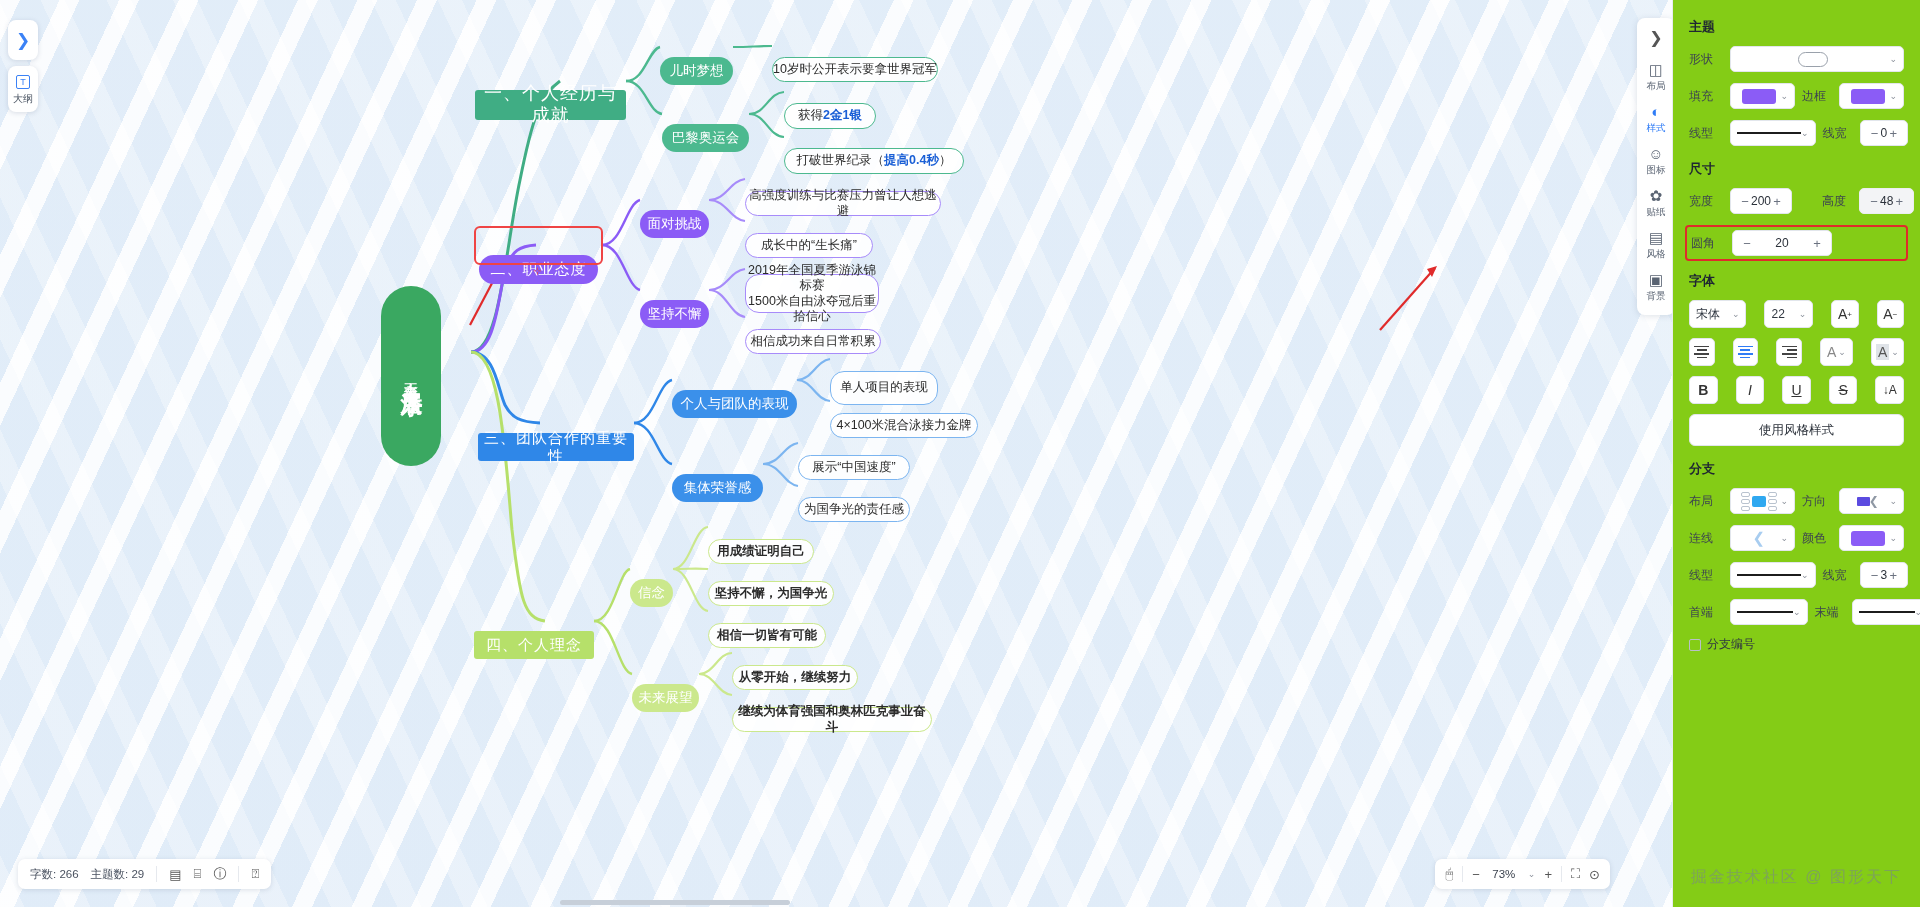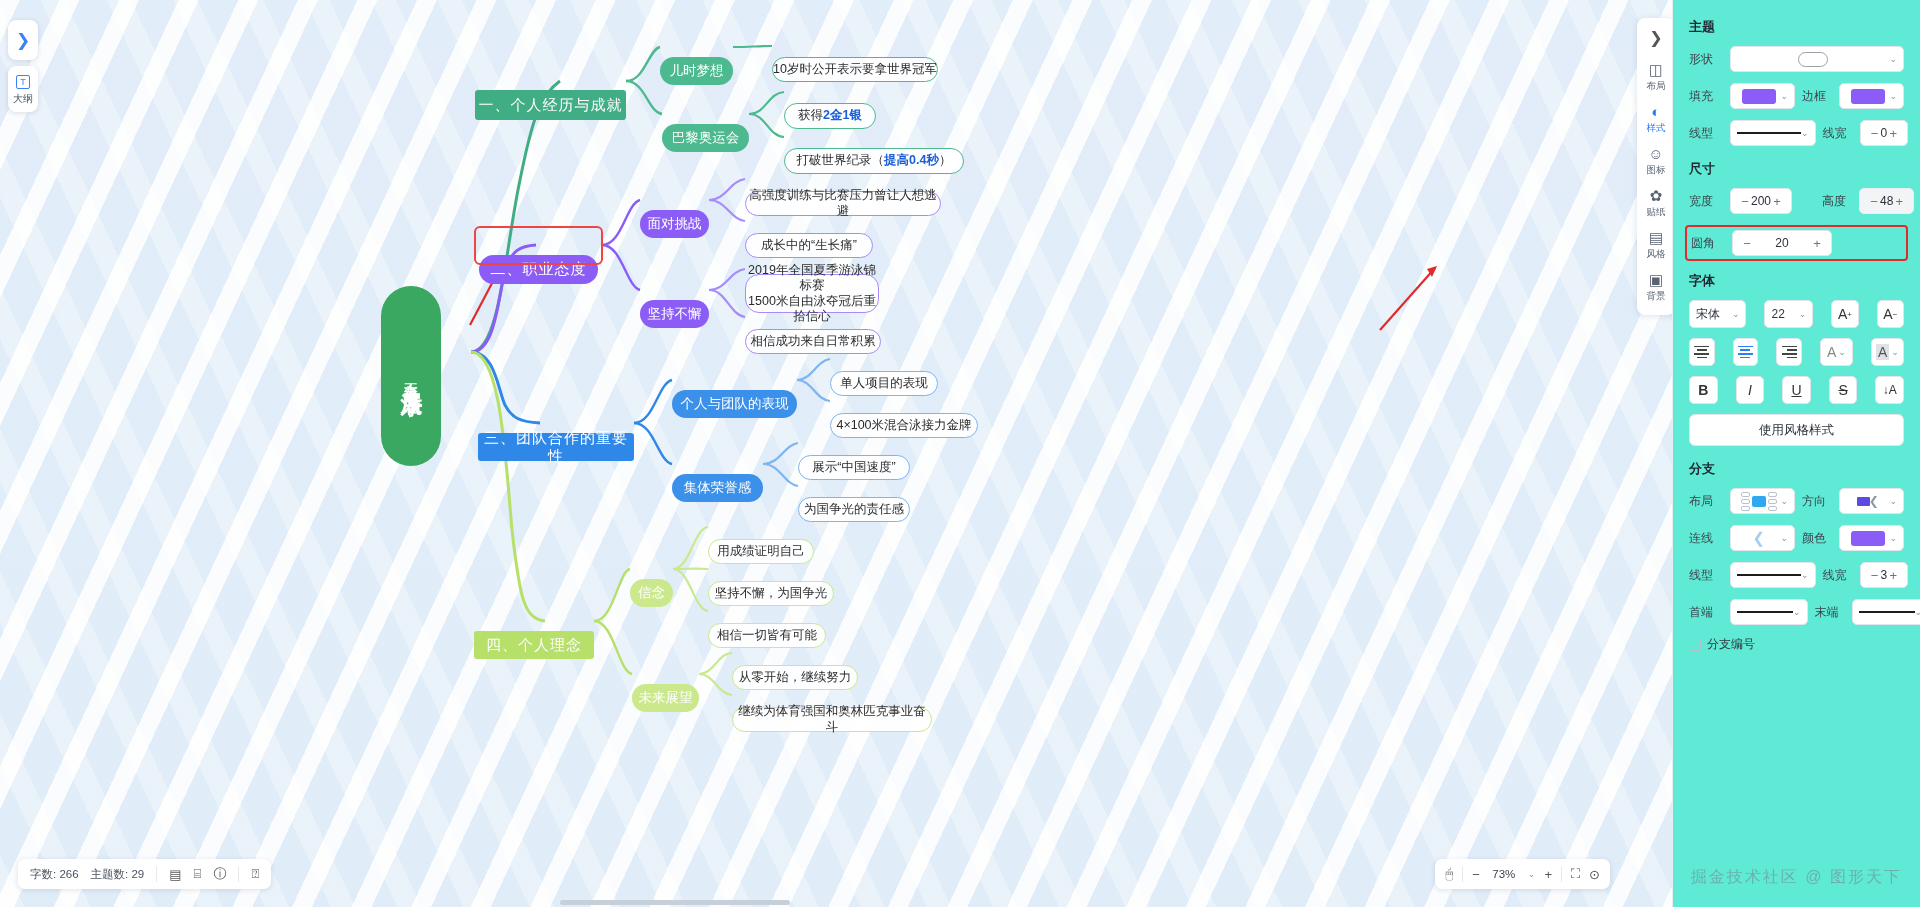--- a/index.html
+++ b/index.html
@@ -30,35 +30,35 @@
     white-space:pre-line;
     user-select:none;
     margin-top:24px;
   }
   
   .n-root{
     background:#3aa861; color:#fff; border-radius:44px;
     writing-mode:vertical-rl; text-orientation:upright;
     letter-spacing:1px;
   }
-  .n-main-green{ background:#40ad84; color:#fff; border-radius:3px; font-size:15px; letter-spacing:1px;}
+  .n-main-green{ background:#40ad84; color:#fff; border-radius:3px; font-size:18px; letter-spacing:1px;}
   .n-main-purple{ background:#8b5cf6; color:#fff; border-radius:16px; font-size:15px; letter-spacing:1px;}
   .n-main-blue{ background:#2f87e8; color:#fff; border-radius:3px; font-size:15px; letter-spacing:1px;}
   .n-main-lime{ background:#b6e06a; color:#fff; border-radius:3px; font-size:15px; letter-spacing:1px;}
 
   .n-sub-green{ background:#4cb98f; color:#fff; border-radius:16px; font-size:13.5px;}
   .n-sub-purple{ background:#8b5cf6; color:#fff; border-radius:16px; font-size:13.5px;}
   .n-sub-blue{ background:#3b90ea; color:#fff; border-radius:16px; font-size:13.5px;}
   .n-sub-lime{ background:#cbe88c; color:#fff; border-radius:16px; font-size:13.5px;}
 
   .n-leaf{ background:rgba(255,255,255,.92); font-size:12.5px; border-radius:14px; color:#2b2b2b;}
   .lf-green{ border:1.4px solid #4cb98f; }
   .lf-purple{ border:1.4px solid #a78bfa; }
   .lf-blue{ border:1.4px solid #7cb5f0; }
-  .lf-lime{ border:1.4px solid #cbe88c; }
+  .lf-lime{ border:1.4px solid #cbe88c;font-weight:bold; }
   .hl{ color:#1a5fd6; font-weight:bold; }
 
   .sel-box{
     position:absolute; border:2px solid #ef4444; border-radius:6px;
     pointer-events:none;
   }
   .sel-handle{
     position:absolute; width:9px; height:9px; color:#ef4444;
     font-size:10px; line-height:9px; text-align:center;
   }
@@ -87,21 +87,21 @@
   #right-toolbar .rt-top{ font-size:16px; color:#555; padding:4px 0 8px; cursor:pointer;}
   .rt-item{ width:38px; padding:5px 0 4px; display:flex; flex-direction:column; align-items:center;
      cursor:pointer; color:#5a6473;}
   .rt-item .rt-ic{ font-size:15px; line-height:16px;}
   .rt-item .rt-lb{ font-size:9.5px; margin-top:2px;}
   .rt-item.active{ color:#2f7cf6; }
 
   
   #right-panel{
     position:absolute; right:0; top:0; width:248px; height:907px;
-    background:#5eead4; border-left:1px solid #e8ecf1;
+    background:#84cc16; border-left:1px solid #e8ecf1;
     padding:14px 16px; overflow:hidden;
     font-size:12px; color:#303741;
   }
   .pnl-h{ font-size:13px; font-weight:bold; color:#1f2732; margin:4px 0 10px;}
   .pnl-h.second{ margin-top:14px;}
   .row{ display:flex; align-items:center; gap:7px; margin-bottom:11px;}
   .lbl{ width:34px; flex:0 0 34px; color:#3d4550; font-size:12px;}
   .ctl{
     flex:1; height:26px; border:1px solid #e2e6ec; border-radius:5px; background:#fff;
     display:flex; align-items:center; justify-content:space-between; padding:0 6px;
@@ -255,21 +255,21 @@
   <div class="node n-leaf lf-purple" style="left:745px; top:167px; width:196px; height:25px;">高强度训练与比赛压力曾让人想逃避</div>
   <div class="node n-leaf lf-purple" style="left:745px; top:209px; width:128px; height:25px;">成长中的“生长痛”</div>
   <div class="node n-leaf lf-purple" style="left:745px; top:250px; width:134px; height:39px;">2019年全国夏季游泳锦标赛
 1500米自由泳夺冠后重拾信心</div>
   <div class="node n-leaf lf-purple" style="left:745px; top:305px; width:136px; height:25px;">相信成功来自日常积累</div>
 
   <div class="node n-main-blue" style="left:478px; top:409px; width:156px; height:28px;">三、团队合作的重要性</div>
   <div class="node n-sub-blue" style="left:672px; top:366px; width:125px; height:28px;">个人与团队的表现</div>
   <div class="node n-sub-blue" style="left:672px; top:450px; width:91px; height:28px;">集体荣誉感</div>
 
-  <div class="node n-leaf lf-blue" style="left:830px; top:347px; width:108px; height:25px;">单人项目的表现</div>
+  <div class="node n-leaf lf-blue" style="left:830px; top:347px; width:108px; height:34px;">单人项目的表现</div>
   <div class="node n-leaf lf-blue" style="left:830px; top:389px; width:148px; height:25px;">4×100米混合泳接力金牌</div>
   <div class="node n-leaf lf-blue" style="left:798px; top:431px; width:112px; height:25px;">展示“中国速度”</div>
   <div class="node n-leaf lf-blue" style="left:798px; top:473px; width:112px; height:25px;">为国争光的责任感</div>
 
   <div class="node n-main-lime" style="left:474px; top:607px; width:120px; height:28px;">四、个人理念</div>
   <div class="node n-sub-lime" style="left:630px; top:555px; width:43px; height:28px;">信念</div>
   <div class="node n-sub-lime" style="left:632px; top:660px; width:67px; height:28px;">未来展望</div>
 
   <div class="node n-leaf lf-lime" style="left:708px; top:515px; width:106px; height:25px;">用成绩证明自己</div>
   <div class="node n-leaf lf-lime" style="left:708px; top:557px; width:126px; height:25px;">坚持不懈，为国争光</div>

